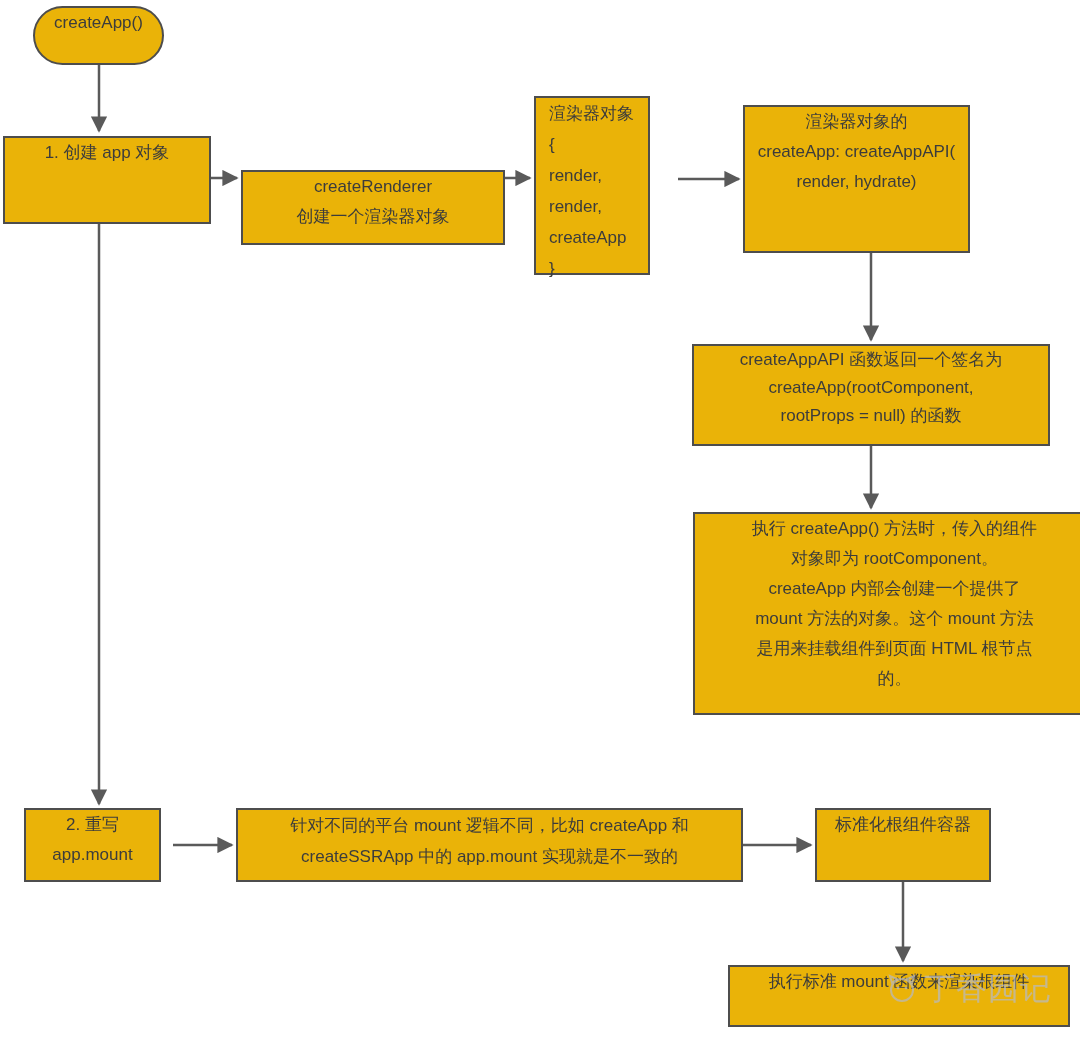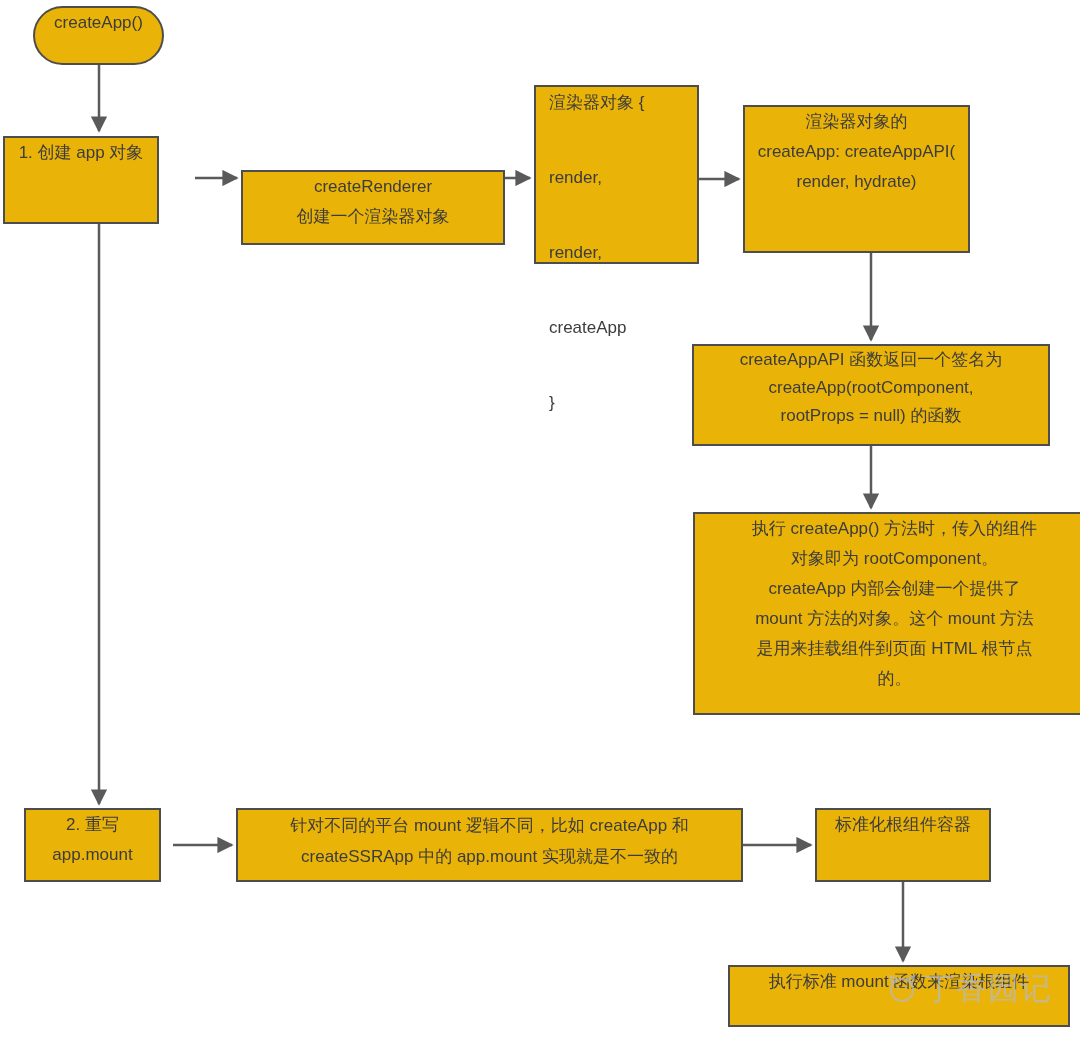--- a/index.html
+++ b/index.html
@@ -87,30 +87,30 @@
 
     <line x1="743" y1="845" x2="811" y2="845" stroke="#5a5a5a" stroke-width="2.5" marker-end="url(#arrow)"></line>
 
     <line x1="903" y1="882" x2="903" y2="961" stroke="#5a5a5a" stroke-width="2.5" marker-end="url(#arrow)"></line>
   </svg>
 
   <div class="node pill" style="left:33px; top:6px; width:131px; height:59px;">
     <div>createApp()</div>
   </div>
 
-  <div class="node" style="left:3px; top:136px; width:156px; height:88px;">
+  <div class="node" style="left:3px; top:136px; width:208px; height:88px;">
     <div>1. 创建 app 对象</div>
   </div>
 
   <div class="node" style="left:241px; top:142px; width:264px; height:75px;margin-top:28px;">
     <div>createRenderer</div>
     <div>创建一个渲染器对象</div>
   </div>
 
-  <div class="node left-align lh31" style="left:534px; top:85px; width:165px; height:179px;gap:44px;">
+  <div class="node left-align lh31" style="left:534px; top:96px; width:116px; height:179px;">
     <div>渲染器对象 {</div>
     <div>render,</div>
     <div>render,</div>
     <div>createApp</div>
     <div>}</div>
   </div>
 
   <div class="node" style="left:743px; top:105px; width:227px; height:148px;">
     <div>渲染器对象的</div>
     <div>createApp: createAppAPI(</div>

